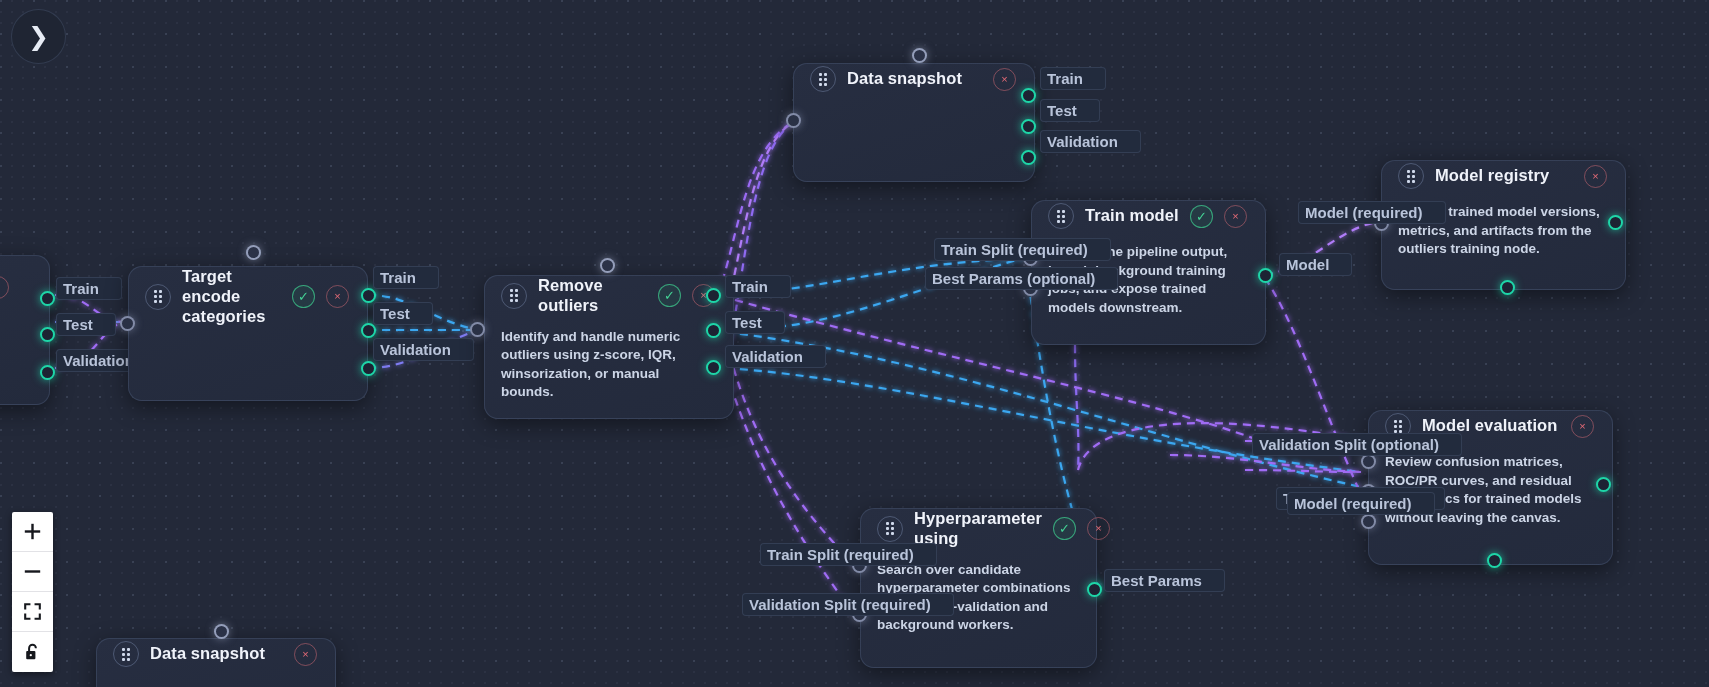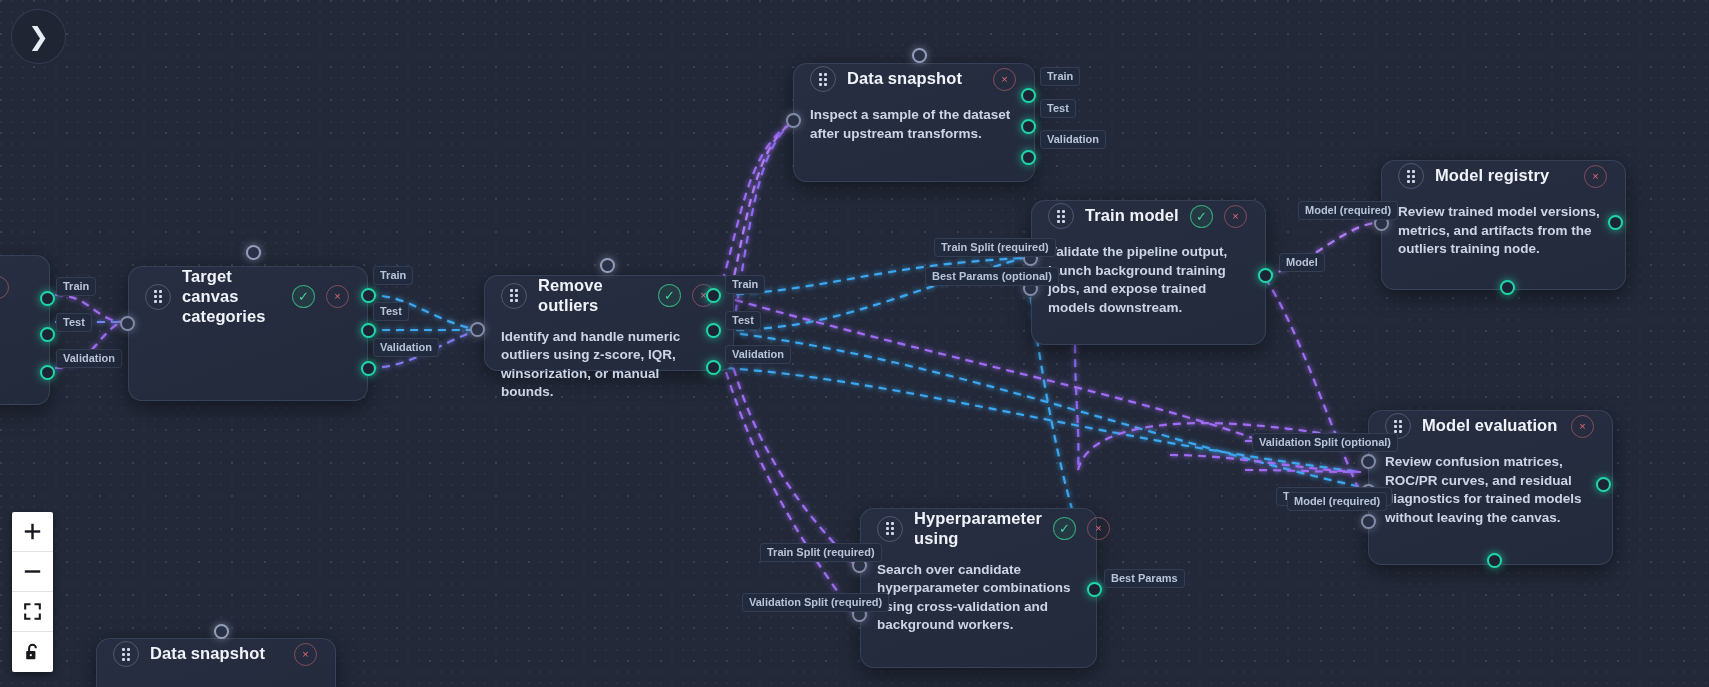--- a/index.html
+++ b/index.html
@@ -98,23 +98,23 @@
     background: #2b3247;
     box-shadow: 0 0 9px rgba(180,190,220,0.5);
   }
 
   .port-label {
     position: absolute;
     background: #222b3d;
     border: 1px solid rgba(120,140,180,0.20);
     border-radius: 4px;
     color: #b9c4da;
-    font-size: 11px;
+    font-size: 15px;
     font-weight: bold;
-    padding: 3px 6px 3px 6px;
+    padding: 3px 22px 3px 6px;
     white-space: nowrap;
     line-height: 1;
   }
 
   
   #collapse-btn {
     position: absolute; left: 11px; top: 9px;
     width: 55px; height: 55px;
     border-radius: 50%;
     background: #1f2533;
@@ -222,35 +222,35 @@
       <div class="drag-handle">
         <span class="dots">
             <i></i>
             <i></i>
             <i></i>
             <i></i>
             <i></i>
             <i></i>
           </span>
       </div>
-      <div class="node-title two-line">Target canvas categories</div>
+      <div class="node-title two-line">Target encode categories</div>
       <div class="badge ok">✓</div>
       <div class="badge close">×</div>
     </div>
   </div>
   <div class="port top" style="left:246px; top:245px;"></div>
   <div class="port in" style="left:120px; top:316px;"></div>
   <div class="port" style="left:361px; top:288px;"></div>
   <div class="port" style="left:361px; top:323px;"></div>
   <div class="port" style="left:361px; top:361px;"></div>
   <div class="port-label" style="left:373px; top:266px;">Train</div>
   <div class="port-label" style="left:373px; top:302px;">Test</div>
   <div class="port-label" style="left:373px; top:338px;">Validation</div>
 
-  <div class="node" style="left:484px; top:275px; width:250px; height:96px;">
+  <div class="node" style="left:484px; top:275px; width:250px; height:144px;">
     <div class="node-head">
       <div class="drag-handle">
         <span class="dots">
             <i></i>
             <i></i>
             <i></i>
             <i></i>
             <i></i>
             <i></i>
           </span>
@@ -278,21 +278,20 @@
             <i></i>
             <i></i>
             <i></i>
             <i></i>
             <i></i>
           </span>
       </div>
       <div class="node-title">Data snapshot</div>
       <div class="badge close">×</div>
     </div>
-    <div class="node-desc">Inspect a sample of the dataset after upstream transforms.</div>
   </div>
   <div class="port top" style="left:912px; top:48px;"></div>
   <div class="port in" style="left:786px; top:113px;"></div>
   <div class="port" style="left:1021px; top:88px;"></div>
   <div class="port" style="left:1021px; top:119px;"></div>
   <div class="port" style="left:1021px; top:150px;"></div>
   <div class="port-label" style="left:1040px; top:67px;">Train</div>
   <div class="port-label" style="left:1040px; top:99px;">Test</div>
   <div class="port-label" style="left:1040px; top:130px;">Validation</div>
 

